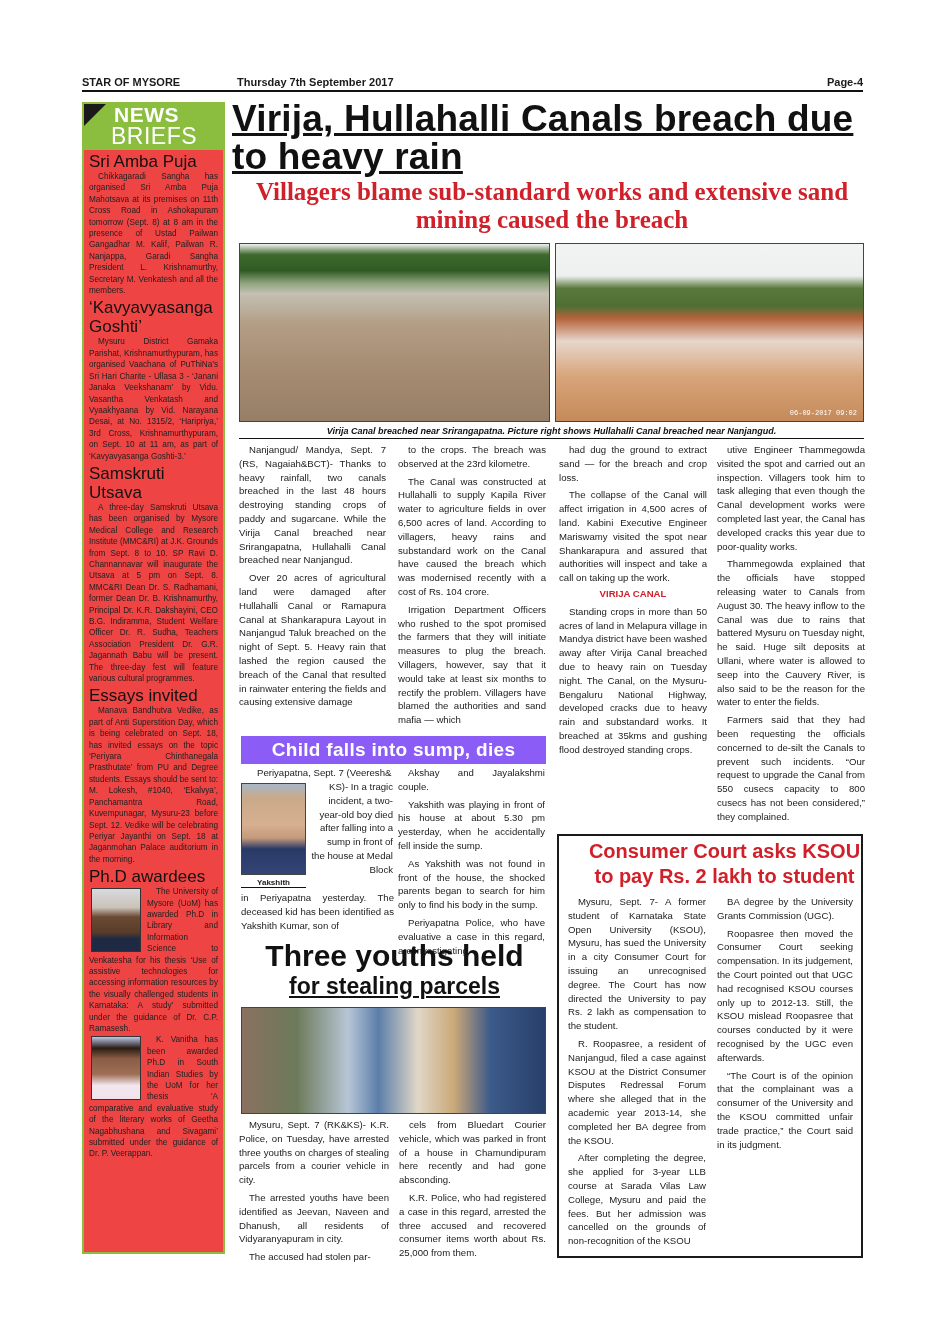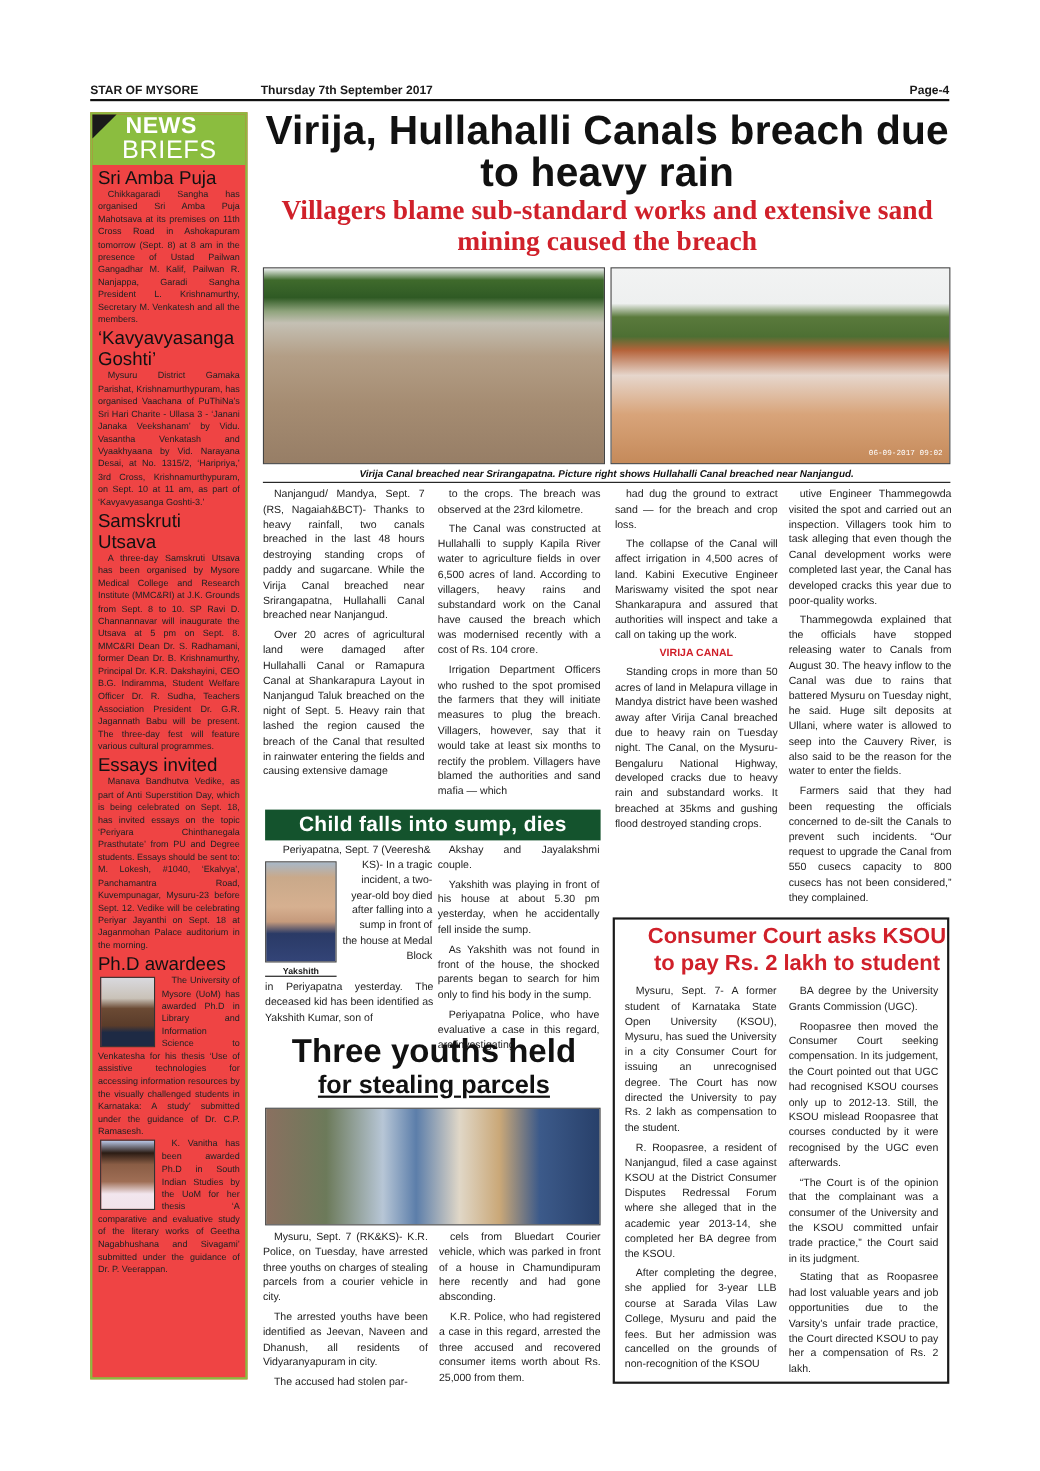--- a/index.html
+++ b/index.html
@@ -25,21 +25,21 @@
   .logo .num { position: absolute; left: 28px; top: 24px; width: 54px; text-align: center; font-family: "Liberation Serif", serif; font-weight: bold; font-size: 30px; color: #fff; line-height: 32px; }
   .logo .ribbon { position: absolute; left: 14px; top: 70px; width: 82px; height: 12px; background: #c9a03a; border-radius: 3px; font-size: 5px; color: #3b1f08; text-align: center; line-height: 12px; }
   .brief { padding: 0 5px; }
   .brief h3 { font-weight: normal; font-size: 17px; line-height: 19px; color: #111; margin-top: 2px; }
   .brief p { font-family: "Liberation Sans", sans-serif; font-size: 8.2px; line-height: 11.4px; text-align: justify; text-indent: 9px; color: #222; }
   .phd-photo { float: left; width: 50px; height: 64px; margin: 2px 6px 2px 2px; border: 1px solid #333; }
   .phd1 { background: linear-gradient(180deg, #d9d9de 0%, #c9c2b8 30%, #6b4a34 45%, #5a3c2a 70%, #1e2a44 80%, #1e2a44 100%); }
   .phd2 { background: linear-gradient(180deg, #b9c8e8 0%, #2b1c14 18%, #8a5d45 35%, #9f6e55 60%, #f2e6ee 78%, #f1e3ea 100%); }
 
   
-  .headline { position: absolute; left: 232px; top: 100px; width: 640px; text-align: center; font-family: "Liberation Sans", sans-serif; font-weight: bold; font-size: 37px; line-height: 38px; color: #111; letter-spacing: 0.2px; }
+  .headline { position: absolute; left: 232px; top: 100px; width: 640px; font-family: "Liberation Sans", sans-serif; font-weight: bold; font-size: 37px; line-height: 38px; color: #111; letter-spacing: 0.2px; text-decoration: underline; }
   .subhead { position: absolute; left: 232px; top: 178px; width: 640px; text-align: center; font-family: "Liberation Serif", serif; font-weight: bold; font-size: 25px; line-height: 28px; color: #d0202a; }
 
   .photo { position: absolute; border: 1px solid #444; }
   .photo1 { left: 239px; top: 243px; width: 311px; height: 179px;
     background: linear-gradient(180deg, #f0f2f2 0%, #3f6a2c 6%, #2f5a24 15%, #8fa37c 22%, #c4c0b4 28%, #b39e86 45%, #a58c72 70%, #977e66 100%); }
   .photo2 { left: 555px; top: 243px; width: 309px; height: 179px;
     background: linear-gradient(180deg, #f2f3f3 0%, #eef0f0 18%, #5a7a3c 25%, #4d6f33 35%, #b5633a 42%, #e6d6cc 55%, #d8a47a 75%, #c58a5a 100%); }
   .photo2 .stamp { position: absolute; right: 6px; bottom: 4px; font-size: 7px; color: #fff; font-family: "Liberation Mono", monospace; }
   .caption { position: absolute; left: 239px; top: 426px; width: 625px; text-align: center; font-style: italic; font-weight: bold; font-size: 9px; color: #111; border-bottom: 1px solid #111; padding-bottom: 2px; }
 
@@ -47,21 +47,21 @@
   .col p { text-indent: 10px; }
   .col p + p { margin-top: 4px; }
   .col .sub { text-align: center; color: #d0202a; font-weight: bold; text-indent: 0; margin-top: 2px; }
 
   .c1 { left: 239px; top: 443px; width: 147px; }
   .c2 { left: 398px; top: 443px; width: 148px; }
   .c3 { left: 559px; top: 443px; width: 148px; }
   .c4 { left: 717px; top: 443px; width: 148px; }
 
   
-  .child-head { position: absolute; left: 241px; top: 736px; width: 305px; height: 28px; background: #14532d; color: #fff; font-weight: bold; font-size: 19px; text-align: center; line-height: 28px; letter-spacing: 0.3px; }
+  .child-head { position: absolute; left: 241px; top: 736px; width: 305px; height: 28px; background: #8b5cf6; color: #fff; font-weight: bold; font-size: 19px; text-align: center; line-height: 28px; letter-spacing: 0.3px; }
   .child-photo { position: absolute; left: 241px; top: 783px; width: 65px; height: 92px; border: 1px solid #444;
     background: linear-gradient(180deg, #a8b8c8 0%, #c9a98a 15%, #d6b090 45%, #c59a7c 60%, #2a3a66 72%, #334477 100%); }
   .child-cap { position: absolute; left: 241px; top: 878px; width: 65px; text-align: center; font-weight: bold; font-size: 8px; border-bottom: 1px solid #111; }
   .cc1a { left: 247px; top: 766px; width: 147px; }
   .cc1b { left: 311px; top: 780px; width: 82px; text-align: right; }
   .cc1c { left: 241px; top: 891px; width: 153px; }
   .cc2 { left: 398px; top: 766px; width: 147px; }
 
   
   .youth-head1 { position: absolute; left: 232px; top: 940px; width: 325px; text-align: center; font-weight: bold; font-size: 30px; line-height: 32px; color: #111; }
@@ -184,14 +184,13 @@
 <div class="court-head">Consumer Court asks KSOU to pay Rs. 2 lakh to student</div>
 <div class="col kc1">
   <p>Mysuru, Sept. 7- A former student of Karnataka State Open University (KSOU), Mysuru, has sued the University in a city Consumer Court for issuing an unrecognised degree. The Court has now directed the University to pay Rs. 2 lakh as compensation to the student.</p>
   <p>R. Roopasree, a resident of Nanjangud, filed a case against KSOU at the District Consumer Disputes Redressal Forum where she alleged that in the academic year 2013-14, she completed her BA degree from the KSOU.</p>
   <p>After completing the degree, she applied for 3-year LLB course at Sarada Vilas Law College, Mysuru and paid the fees. But her admission was cancelled on the grounds of non-recognition of the KSOU</p>
 </div>
 <div class="col kc2">
   <p>BA degree by the University Grants Commission (UGC).</p>
   <p>Roopasree then moved the Consumer Court seeking compensation. In its judgement, the Court pointed out that UGC had recognised KSOU courses only up to 2012-13. Still, the KSOU mislead Roopasree that courses conducted by it were recognised by the UGC even afterwards.</p>
   <p>“The Court is of the opinion that the complainant was a consumer of the University and the KSOU committed unfair trade practice,” the Court said in its judgment.</p>
-  <p>Stating that as Roopasree had lost valuable years and job opportunities due to the Varsity’s unfair trade practice, the Court directed KSOU to pay her a compensation of Rs. 2 lakh.</p>
 </div>
 
 </body></html>

